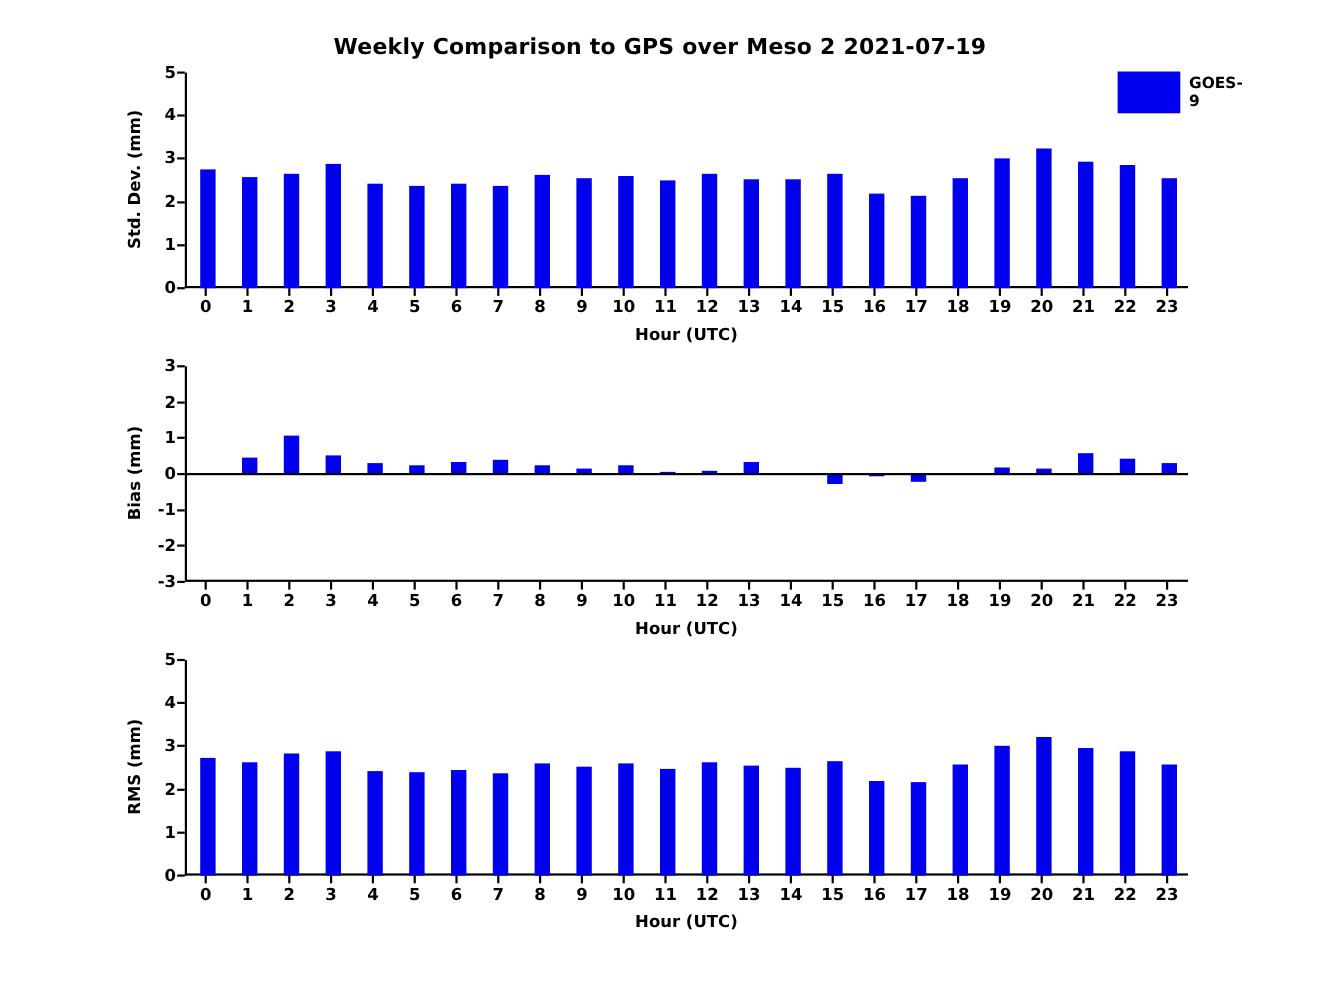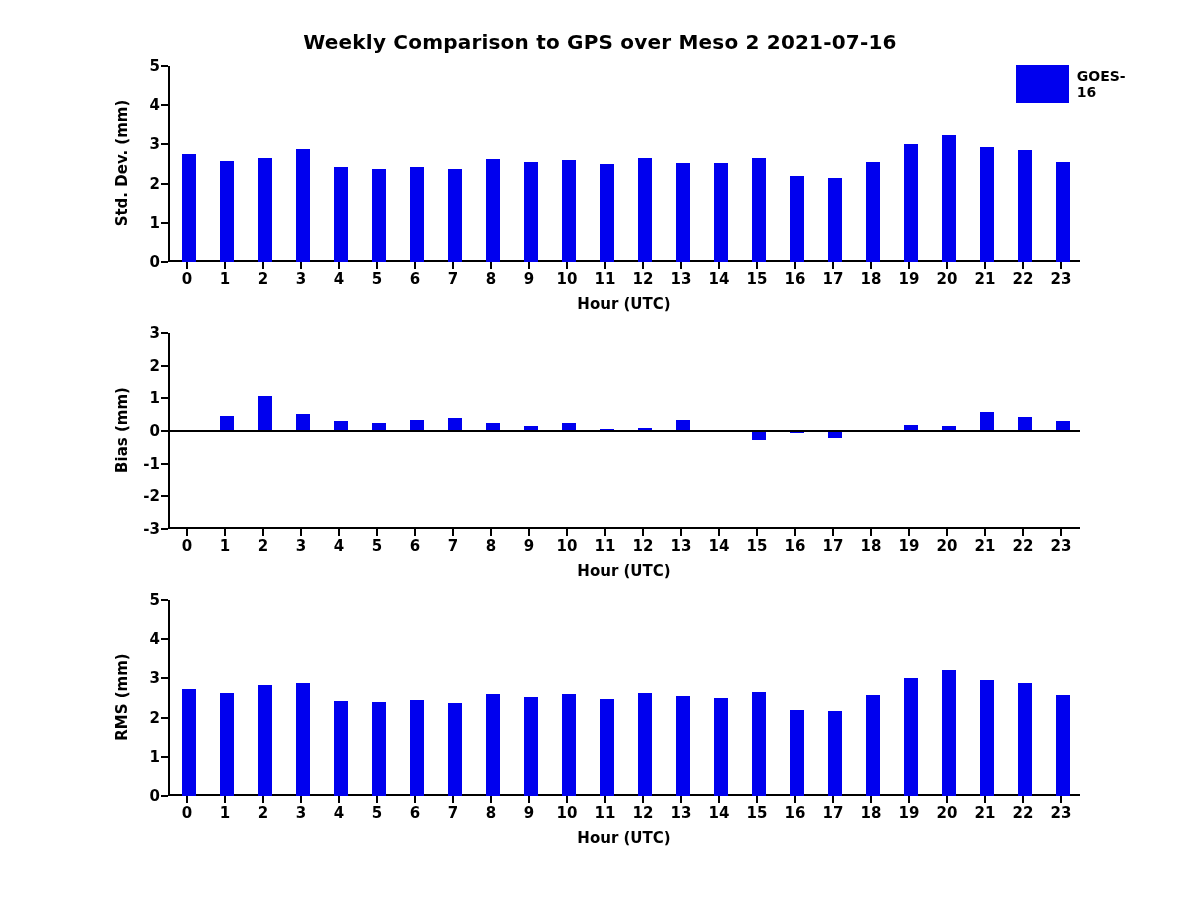--- a/index.html
+++ b/index.html
@@ -144,21 +144,21 @@
     margin-left: 8px;
     font-size: 14px;
     font-weight: bold;
   }
 </style>
 </head>
 <body>
 
 <div id="page">
 
-  <div class="chart-title">Weekly Comparison to GPS over Meso 2 2021-07-16</div>
+  <div class="chart-title">Weekly Comparison to GPS over Meso 2 2021-07-19</div>
 
   <div class="panel" id="panel-stddev" style="left:168px; top:66px; width:912px; height:196px;">
     <div class="plot-area">
       <div class="bars" id="bars-0">
           <div class="bar" style="left: 12px; top: 88.2px; height: 107.8px; background: rgb(0, 0, 238);"></div>
           <div class="bar" style="left: 50px; top: 94.864px; height: 101.136px; background: rgb(0, 0, 238);"></div>
           <div class="bar" style="left: 88px; top: 92.12px; height: 103.88px; background: rgb(0, 0, 238);"></div>
           <div class="bar" style="left: 126px; top: 83.496px; height: 112.504px; background: rgb(0, 0, 238);"></div>
           <div class="bar" style="left: 164px; top: 101.136px; height: 94.864px; background: rgb(0, 0, 238);"></div>
           <div class="bar" style="left: 202px; top: 102.704px; height: 93.296px; background: rgb(0, 0, 238);"></div>
@@ -244,21 +244,21 @@
         <div class="xtick" style="left: 855px;">22</div>
         <div class="xtick-mark" style="left: 854px;"></div>
         <div class="xtick" style="left: 893px;">23</div>
         <div class="xtick-mark" style="left: 892px;"></div>
       </div>
     <div class="xlabel">Hour (UTC)</div>
     <div class="ylabel" style="left:-126px; top:50%; width:160px; text-align:center; margin-top:-10px;">Std. Dev. (mm)</div>
 
     <div class="legend" style="left:848px; top:-1px;">
       <div class="legend-swatch"></div>
-      <div class="legend-label">GOES-16</div>
+      <div class="legend-label">GOES-9</div>
     </div>
   </div>
 
   <div class="panel" id="panel-bias" style="left:168px; top:333px; width:912px; height:196px;">
     <div class="plot-area zero-axis">
       <div class="bars" id="bars-1">
           <div class="bar" style="left: 50px; top: 82.9733px; height: 15.0267px; background: rgb(0, 0, 238);"></div>
           <div class="bar" style="left: 88px; top: 63.3733px; height: 34.6267px; background: rgb(0, 0, 238);"></div>
           <div class="bar" style="left: 126px; top: 81.0133px; height: 16.9867px; background: rgb(0, 0, 238);"></div>
           <div class="bar" style="left: 164px; top: 88.2px; height: 9.8px; background: rgb(0, 0, 238);"></div>

